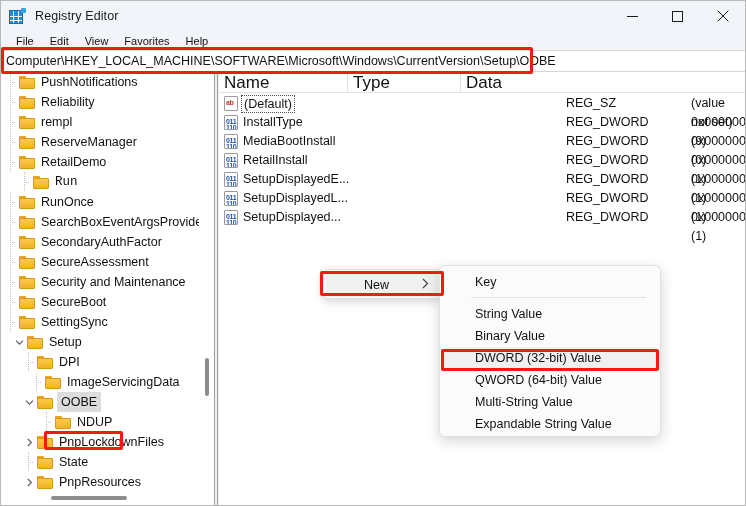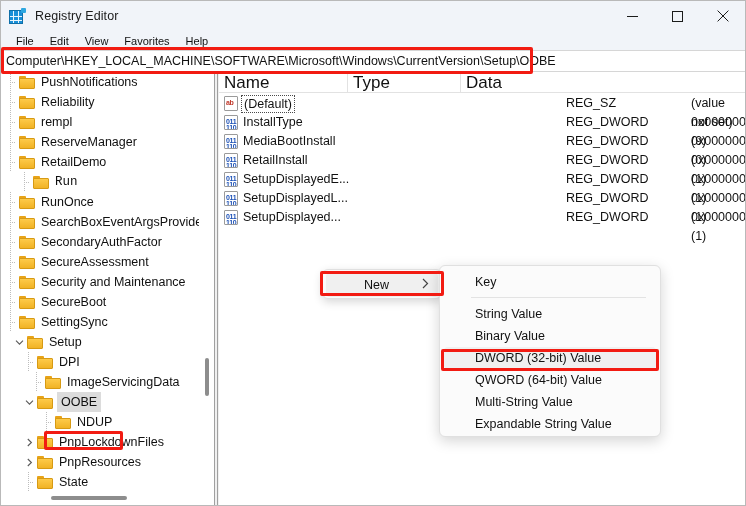--- a/index.html
+++ b/index.html
@@ -546,38 +546,38 @@
                 <polyline points="2.8,1 6.4,4.5 2.8,8" fill="none" stroke="#5a5a5a" stroke-width="1.1"></polyline>
               </svg>
             </div>
             <div class="folder">
               <div class="tab"></div>
               <div class="body"></div>
             </div>
             <div class="tlabel">PnpLockdownFiles</div>
           </div>
           <div class="trow" style="padding-left: 20px;">
+            <div class="guide elbow"></div>
+            <div class="folder">
+              <div class="tab"></div>
+              <div class="body"></div>
+            </div>
+            <div class="tlabel">State</div>
+          </div>
+          <div class="trow" style="padding-left: 20px;">
             <div class="twist">
               <svg width="9" height="9" viewBox="0 0 9 9">
                 <polyline points="2.8,1 6.4,4.5 2.8,8" fill="none" stroke="#5a5a5a" stroke-width="1.1"></polyline>
               </svg>
             </div>
             <div class="folder">
               <div class="tab"></div>
               <div class="body"></div>
             </div>
             <div class="tlabel">PnpResources</div>
-          </div>
-          <div class="trow" style="padding-left: 20px;">
-            <div class="guide elbow"></div>
-            <div class="folder">
-              <div class="tab"></div>
-              <div class="body"></div>
-            </div>
-            <div class="tlabel">State</div>
           </div>
           <div class="trow" style="padding-left: 20px;">
             <div class="twist">
               <svg width="9" height="9" viewBox="0 0 9 9">
                 <polyline points="2.8,1 6.4,4.5 2.8,8" fill="none" stroke="#5a5a5a" stroke-width="1.1"></polyline>
               </svg>
             </div>
             <div class="folder">
               <div class="tab"></div>
               <div class="body"></div>

